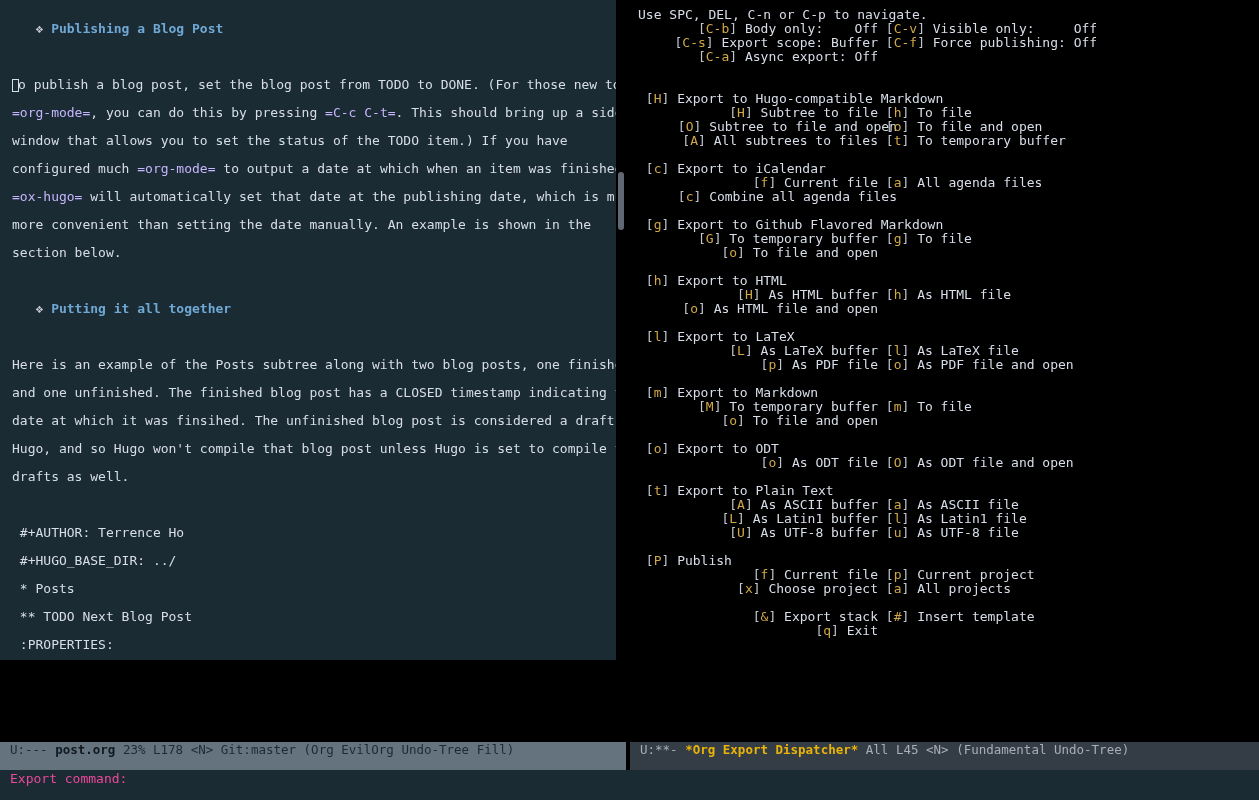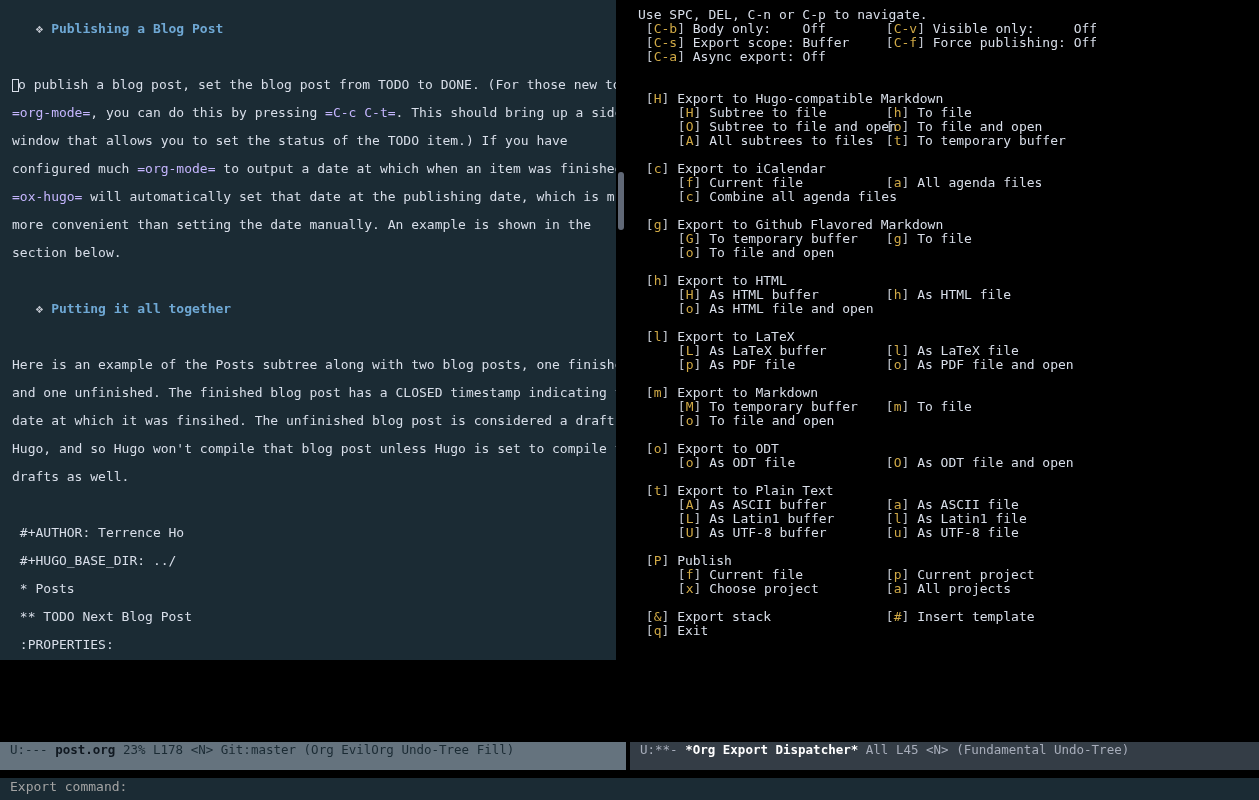--- a/index.html
+++ b/index.html
@@ -73,41 +73,41 @@
     color: #1b2b34;
   }
   .mode-left .fname { font-weight: bold; color: #101820;}
   .mode-right {
     bottom: 30px;
     left: 630px;
     width: 629px;
     background: #343d46;
     color: #a7adba;
   }
-  .mode-right .fname { font-weight: bold; color:#ffffff;}
+  .mode-right .fname { font-weight: bold; color:#eab308;}
   .minibuf {
     position: absolute;
     bottom: 0;
     left: 0;
     right: 0;
-    height: 22px;
+    height: 30px;
     background: #1b2b34;
-    color: #a3a3a3;
+    color: #ec4899;
     padding: 2px 10px;
     line-height:14px;
   }
   .cursor {
     display:inline-block;
     border:1px solid #d8dee9;
     width:7px; height:13px;
     vertical-align: text-bottom;
     margin-right:-1px;
   }
   .row { display:block; height:14px; }
-  .opt-row { display:flex; }
+  .opt-row { display:flex;text-align:right; }
   .opt-col1 { width: 240px; }
   .opt-row .indent { display:inline-block; width:32px;}
 </style>
 </head>
 <body>
 
 <div class="editor">
   <div class="pane left-pane">
 <span class="row"><span class="bullet">   ❖ </span><span class="heading">Publishing a Blog Post</span></span>
 <span class="row"></span>

